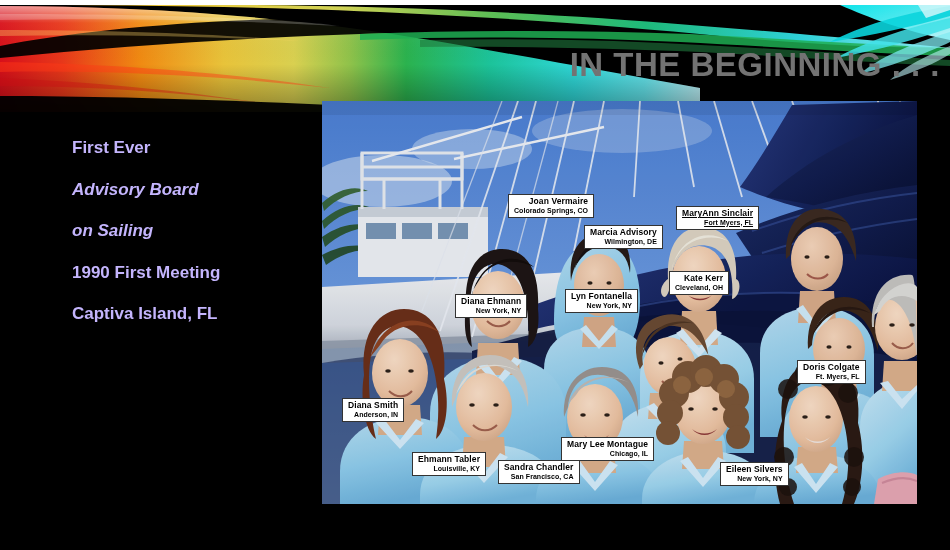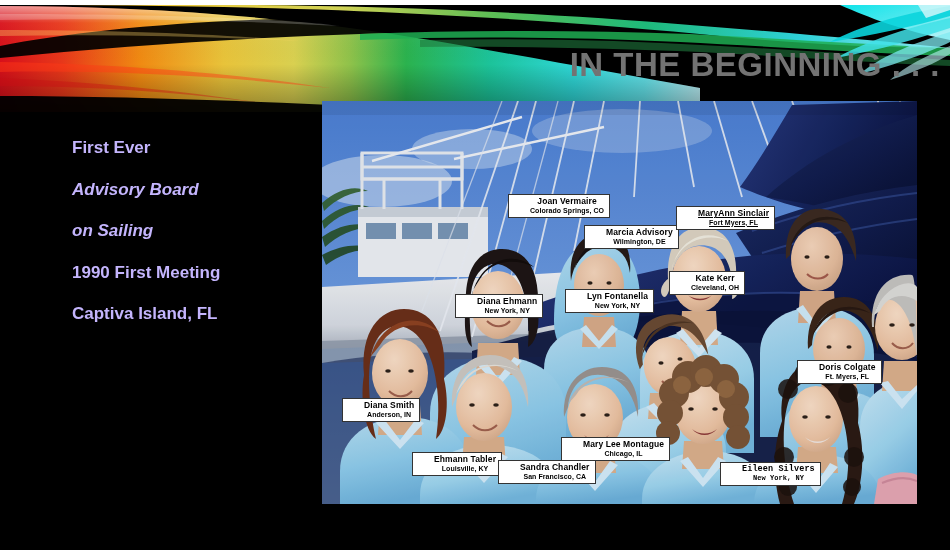--- a/index.html
+++ b/index.html
@@ -68,22 +68,22 @@
     background: #3f6fbf;
     z-index: 3;
   }
   #photo svg { display: block; }
 
   
   .nametag {
     position: absolute;
     background: #ffffff;
     border: 1px solid #333333;
-    padding: 2px 5px 3px 21px;
-    text-align: center;
+    padding: 2px 5px 3px 5px;
+    text-align: right;
     color: #000000;
     z-index: 8;
     line-height: 1.0;
   }
   .nametag .nm {
     display: block;
     font-size: 8.5px;
     font-weight: bold;
     white-space: nowrap;
     letter-spacing: 0.1px;
@@ -572,18 +572,18 @@
   <div class="nametag" style="left:498px; top:460px;">
     <span class="nm">Sandra Chandler</span>
     <span class="ct">San Francisco, CA</span>
   </div>
 
   <div class="nametag" style="left:561px; top:437px;">
     <span class="nm">Mary Lee Montague</span>
     <span class="ct">Chicago, IL</span>
   </div>
 
-  <div class="nametag" style="left:720px; top:462px;font-family:Liberation Mono, monospace;">
+  <div class="nametag" style="left:720px; top:462px;">
     <span class="nm">Eileen Silvers</span>
     <span class="ct">New York, NY</span>
   </div>
 
 </div>
 
 </body></html>

